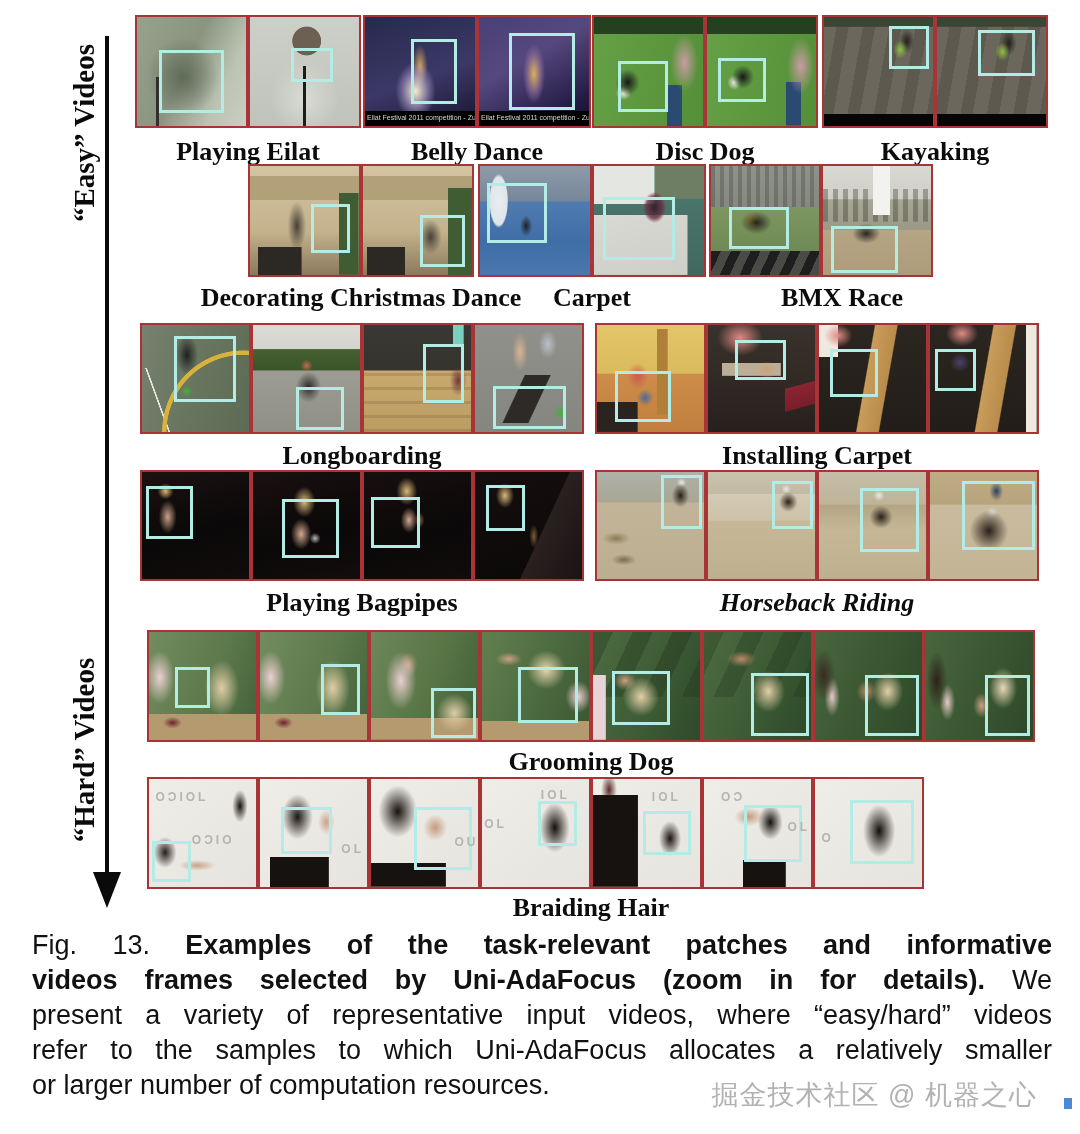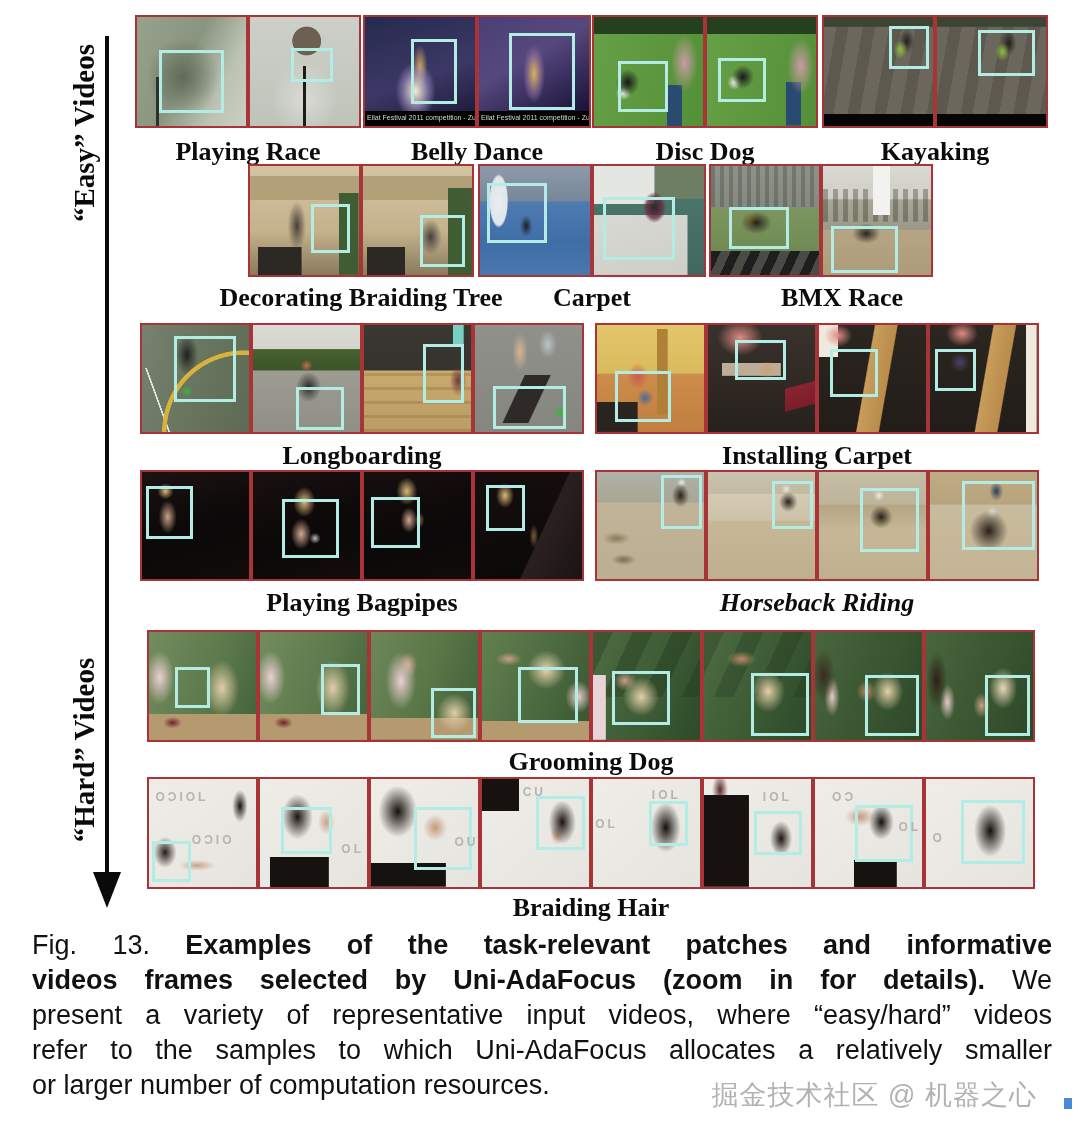--- a/index.html
+++ b/index.html
@@ -288,21 +288,21 @@
   <div id="watermark">掘金技术社区 @ 机器之心</div>
   <div id="blue-mark"></div>
 <div class="group" style="left: 135px; top: 15px; height: 113px;">
       <div class="frame s-flute-a" style="width: 113px;">
         <div class="patch" style="left: 20%; top: 30%; width: 60%; height: 58%;"></div>
       </div>
       <div class="frame s-flute-b" style="width: 113px;">
         <div class="patch" style="left: 38%; top: 28%; width: 38%; height: 32%;"></div>
       </div>
     </div>
-    <div class="group-label" style="left: 248px; top: 137px;">Playing Race</div>
+    <div class="group-label" style="left: 248px; top: 137px;">Playing Eilat</div>
     <div class="group" style="left: 363px; top: 15px; height: 113px;">
       <div class="frame s-belly-a" style="width: 114px;">
         <div class="patch" style="left: 42%; top: 20%; width: 42%; height: 60%;"></div>
         <div class="overlay-caption">Eilat Festival  2011  competition  - Zuka</div>
       </div>
       <div class="frame s-belly-b" style="width: 114px;">
         <div class="patch" style="left: 27%; top: 15%; width: 60%; height: 70%;"></div>
         <div class="overlay-caption">Eilat Festival  2011  competition  - Zuka</div>
       </div>
     </div>
@@ -326,21 +326,21 @@
     </div>
     <div class="group-label" style="left: 935px; top: 137px;">Kayaking</div>
     <div class="group" style="left: 248px; top: 164px; height: 113px;">
       <div class="frame s-xmas-a" style="width: 113px;">
         <div class="patch" style="left: 56%; top: 35%; width: 36%; height: 45%;"></div>
       </div>
       <div class="frame s-xmas-b" style="width: 113px;">
         <div class="patch" style="left: 52%; top: 45%; width: 42%; height: 48%;"></div>
       </div>
     </div>
-    <div class="group-label" style="left: 361px; top: 283px;">Decorating Braiding Tree</div>
+    <div class="group-label" style="left: 361px; top: 283px;">Decorating Christmas Dance</div>
     <div class="group" style="left: 478px; top: 164px; height: 113px;">
       <div class="frame s-sail-a" style="width: 114px;">
         <div class="patch" style="left: 6%; top: 16%; width: 55%; height: 55%;"></div>
       </div>
       <div class="frame s-sail-b" style="width: 114px;">
         <div class="patch" style="left: 8%; top: 28%; width: 66%; height: 58%;"></div>
       </div>
     </div>
     <div class="group-label" style="left: 592px; top: 283px;">Carpet</div>
     <div class="group" style="left: 709px; top: 164px; height: 113px;">
@@ -446,24 +446,20 @@
         <span class="logo-frag" style="left: 40%; top: 50%;">OƆIO</span>
       </div>
       <div class="frame s-braid-b" style="width: 111px;">
         <div class="patch" style="left: 20%; top: 26%; width: 47%; height: 43%;"></div>
         <span class="logo-frag" style="left: 76%; top: 58%;">OL</span>
       </div>
       <div class="frame s-braid-c" style="width: 111px;">
         <div class="patch" style="left: 40%; top: 26%; width: 54%; height: 58%;"></div>
         <span class="logo-frag" style="left: 78%; top: 52%;">OU</span>
       </div>
-      <div class="frame s-braid-d" style="width: 111px;">
-        <div class="patch" style="left: 50%; top: 16%; width: 46%; height: 50%;"></div>
-        <span class="logo-frag" style="left: 38%; top: 6%;">CU</span>
-      </div>
       <div class="frame s-braid-e" style="width: 111px;">
         <div class="patch" style="left: 52%; top: 20%; width: 37%; height: 42%;"></div>
         <span class="logo-frag" style="left: 2%; top: 35%;">OL</span>
         <span class="logo-frag" style="left: 55%; top: 8%;">IOL</span>
       </div>
       <div class="frame s-braid-f" style="width: 111px;">
         <div class="patch" style="left: 47%; top: 30%; width: 45%; height: 40%;"></div>
         <span class="logo-frag" style="left: 55%; top: 10%;">IOL</span>
       </div>
       <div class="frame s-braid-g" style="width: 111px;">

